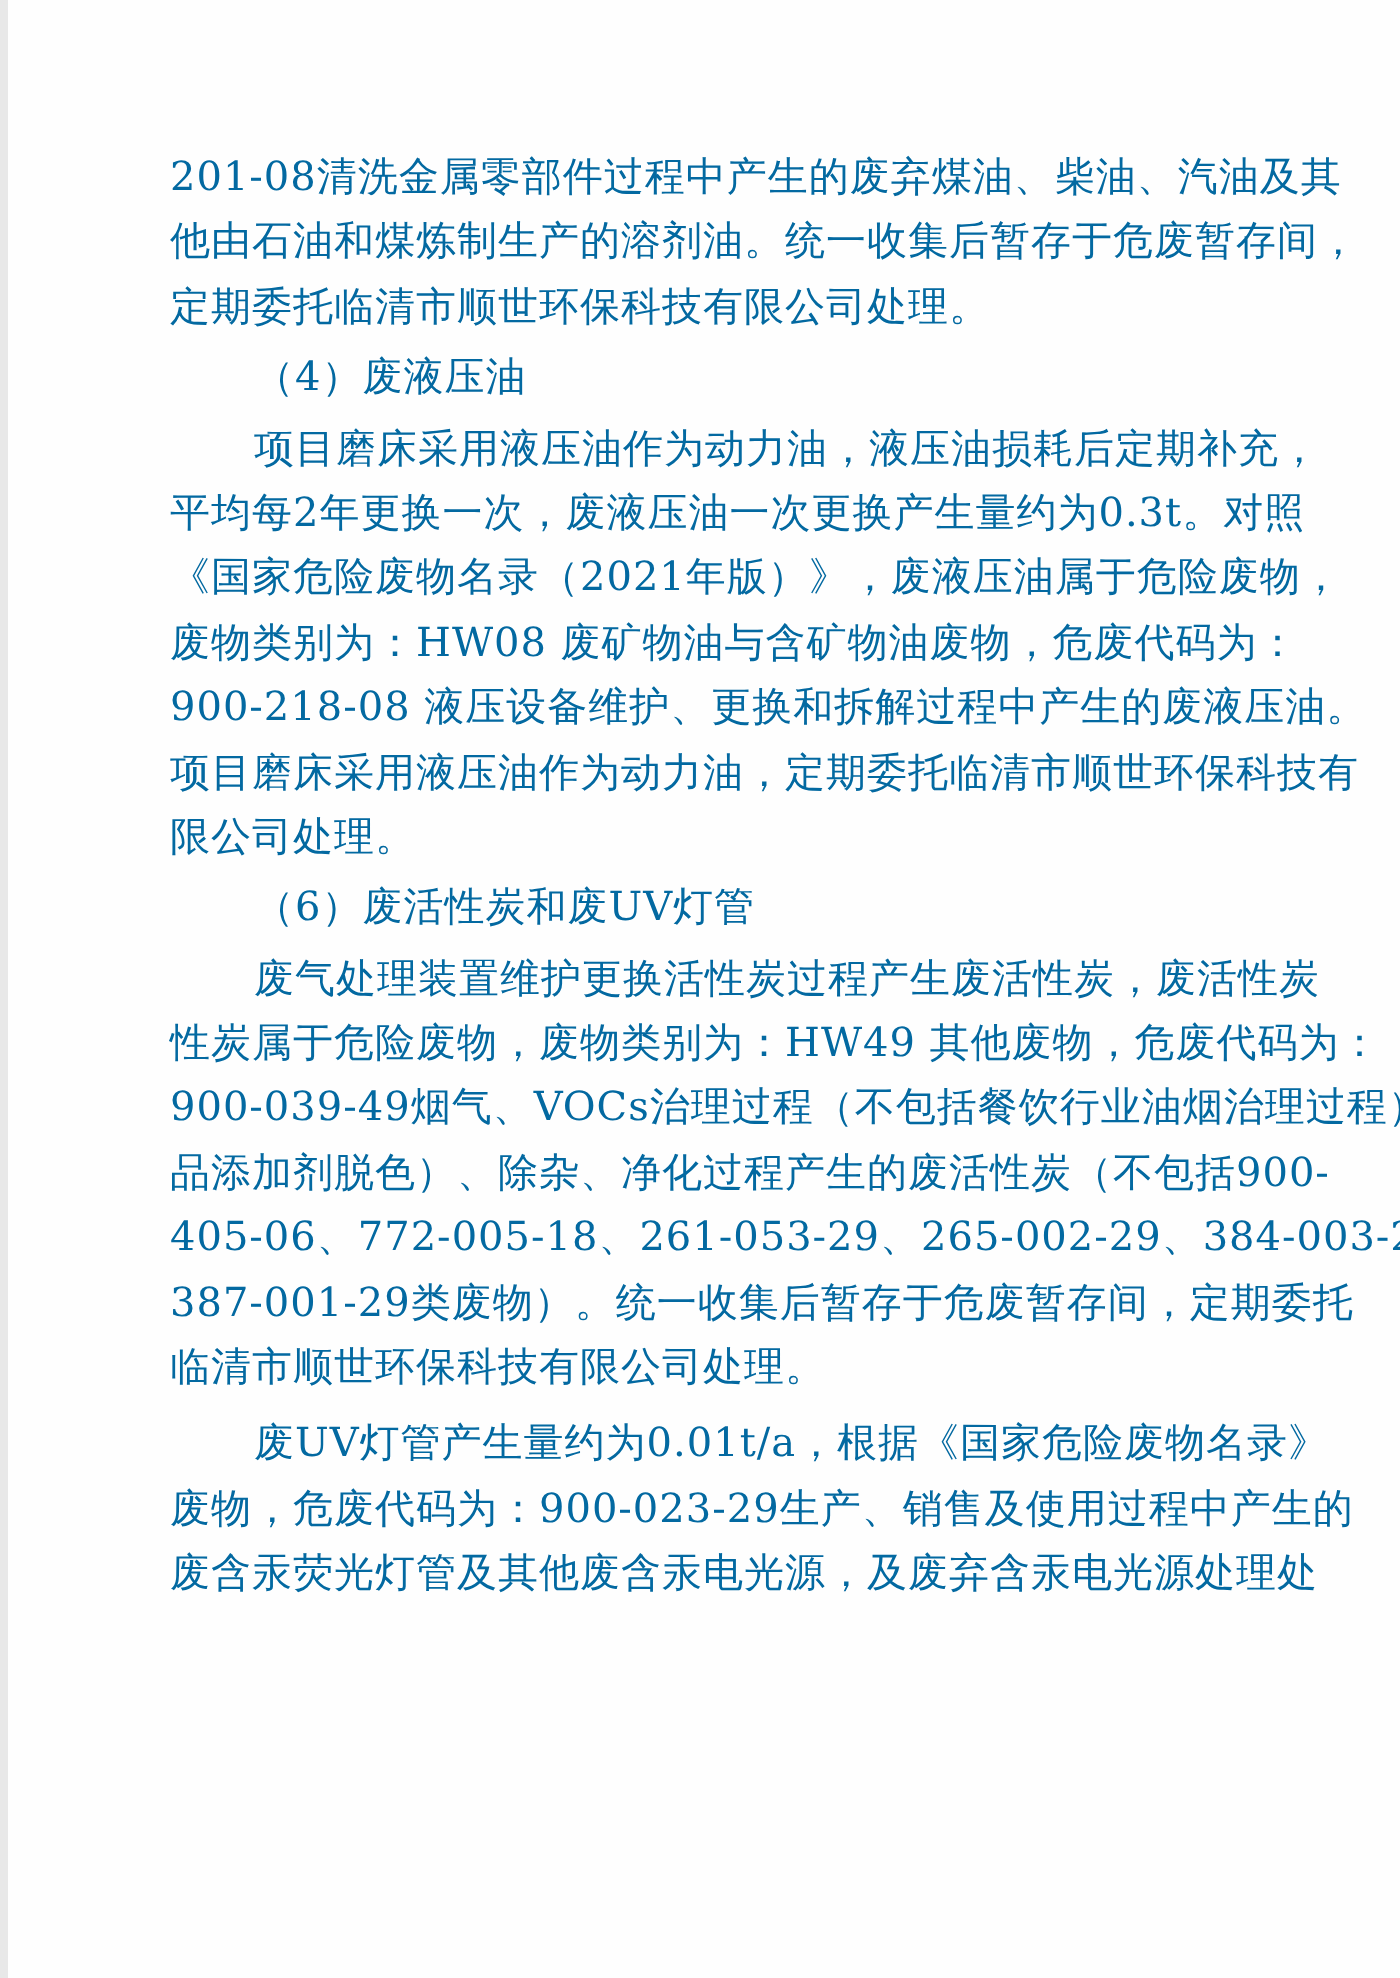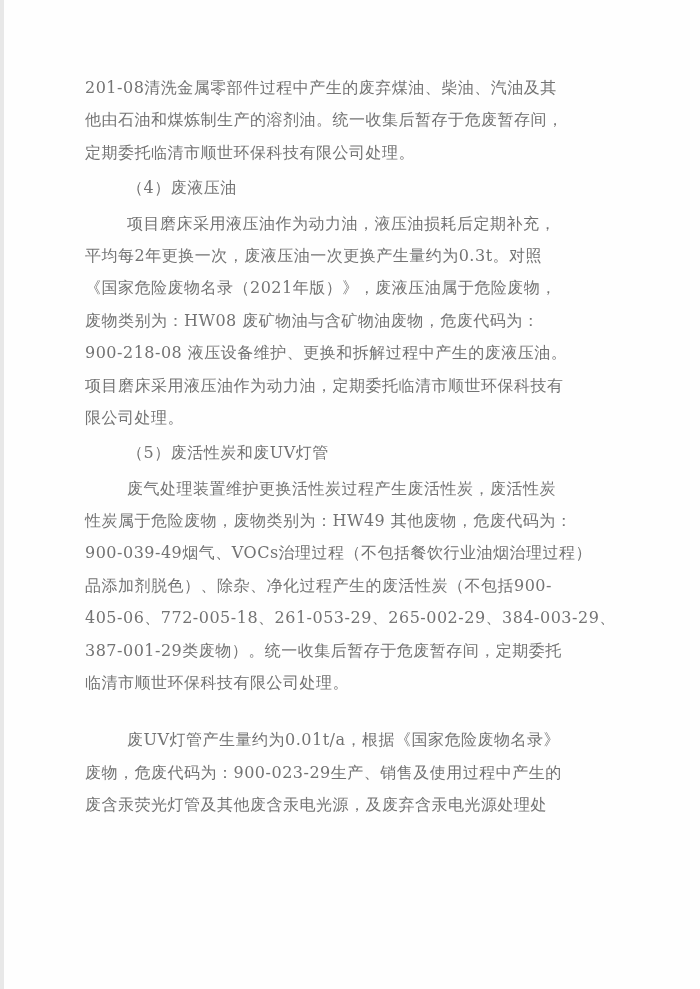--- a/index.html
+++ b/index.html
@@ -26,31 +26,31 @@
     left: 0; top: 0;
     width: 4px;
     height: 100%;
     background: #e8e8e8;
   }
   .doc-body {
     position: absolute;
     left: 85px;
     top: 72px;
     width: 545px;
-    font-size: 16px;
-    color: #737373;
+    font-size: 20px;
+    color: #0369a1;
     letter-spacing: 0.5px;
   }
   .block { margin: 0; }
   .block-heading {
     margin-top: 3px;
     margin-bottom: 3px;
   }
   .space-before {
-    margin-top: 25px;
+    margin-top: 6px;
   }
   .line {
     height: 32.4px;
     line-height: 32.4px;
     white-space: nowrap;
   }
   .indent {
     padding-left: 42px;
   }
 </style>
@@ -71,21 +71,21 @@
       <div class="block block-paragraph">
         <div class="line indent">项目磨床采用液压油作为动力油，液压油损耗后定期补充，</div>
         <div class="line">平均每2年更换一次，废液压油一次更换产生量约为0.3t。对照</div>
         <div class="line">《国家危险废物名录（2021年版）》，废液压油属于危险废物，</div>
         <div class="line">废物类别为：HW08 废矿物油与含矿物油废物，危废代码为：</div>
         <div class="line">900-218-08 液压设备维护、更换和拆解过程中产生的废液压油。</div>
         <div class="line">项目磨床采用液压油作为动力油，定期委托临清市顺世环保科技有</div>
         <div class="line">限公司处理。</div>
       </div>
       <div class="block block-heading">
-        <div class="line indent">（5）废活性炭和废UV灯管</div>
+        <div class="line indent">（6）废活性炭和废UV灯管</div>
       </div>
       <div class="block block-paragraph">
         <div class="line indent">废气处理装置维护更换活性炭过程产生废活性炭，废活性炭</div>
         <div class="line">性炭属于危险废物，废物类别为：HW49 其他废物，危废代码为：</div>
         <div class="line">900-039-49烟气、VOCs治理过程（不包括餐饮行业油烟治理过程）</div>
         <div class="line">品添加剂脱色）、除杂、净化过程产生的废活性炭（不包括900-</div>
         <div class="line">405-06、772-005-18、261-053-29、265-002-29、384-003-29、</div>
         <div class="line">387-001-29类废物）。统一收集后暂存于危废暂存间，定期委托</div>
         <div class="line">临清市顺世环保科技有限公司处理。</div>
       </div>

